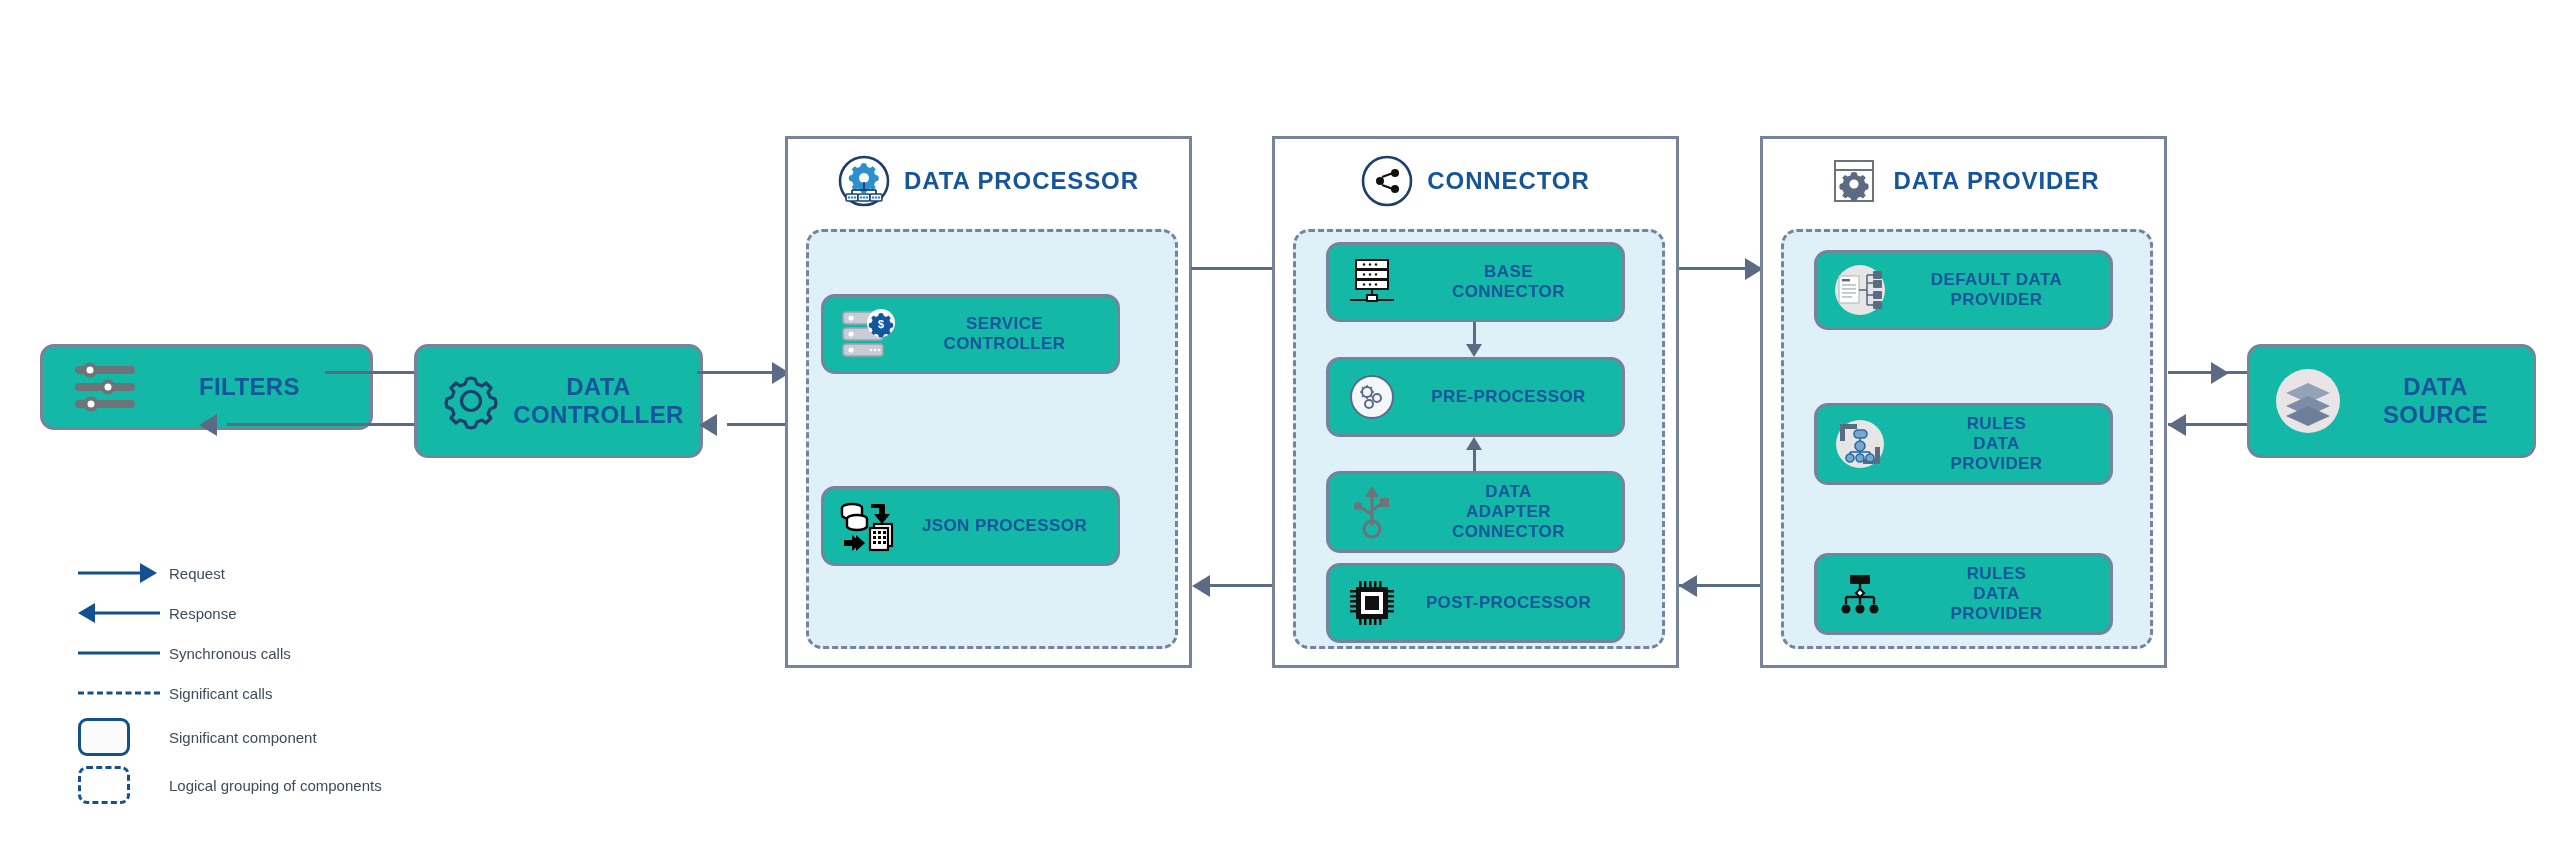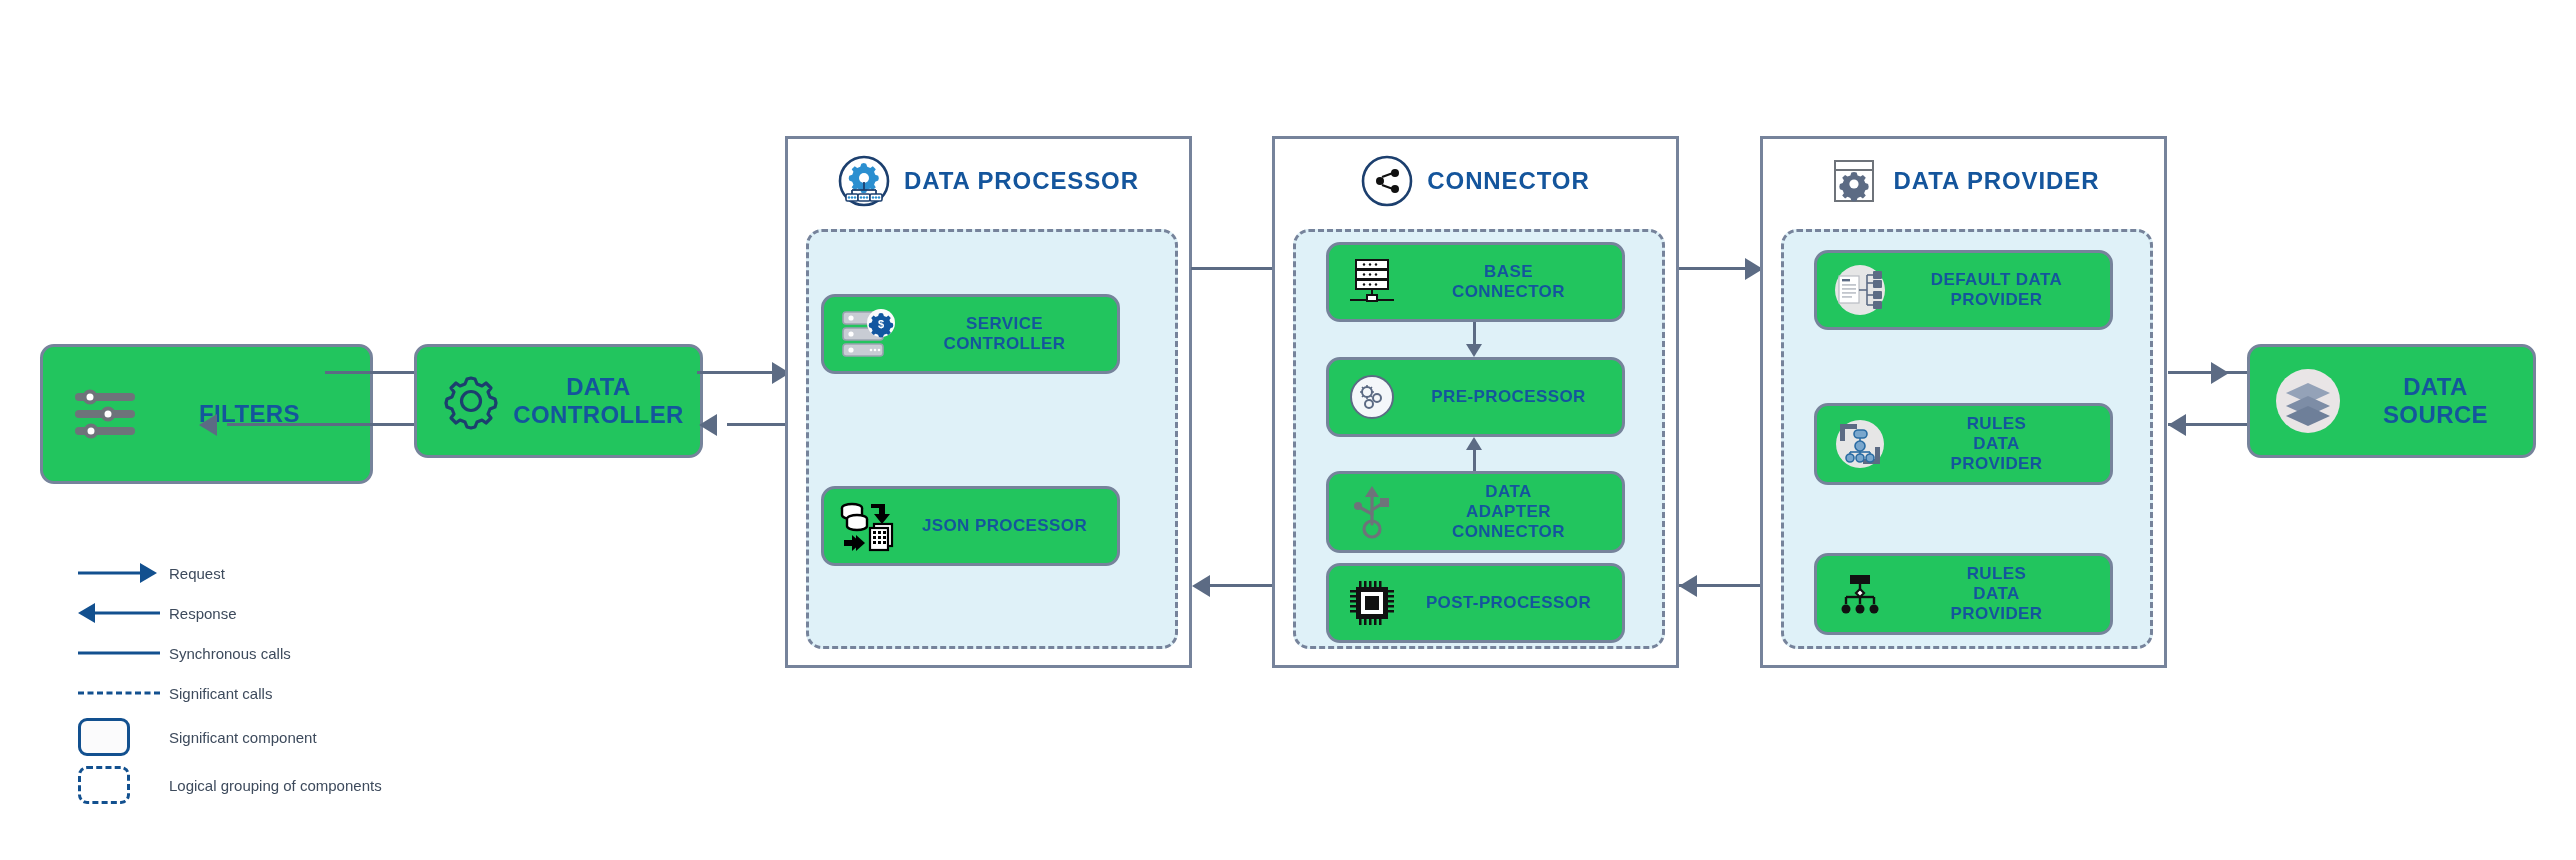--- a/index.html
+++ b/index.html
@@ -19,21 +19,21 @@
     position: absolute;
     inset: 0;
   }
 
   
   .node {
     position: absolute;
     box-sizing: border-box;
     border: 3px solid #76839b;
     border-radius: 14px;
-    background: #22c55e;
+    background: #14b8a6;
     display: flex;
     align-items: center;
   }
   .node-label {
     color: #14559c;
     font-weight: bold;
     letter-spacing: 0.4px;
     line-height: 1.18;
     text-align: center;
   }
@@ -156,21 +156,21 @@
     height: 32px;
     border-radius: 9px;
     background: #fbfbfc;
   }
 </style>
 </head>
 <body>
 
 <div class="canvas">
 
-  <div class="node" style="left:40px; top:344px; width:333px; height:140px; padding:0 18px;">
+  <div class="node" style="left:40px; top:344px; width:333px; height:86px; padding:0 18px;">
     <span class="icon-wrap" style="width:86px;">
       <svg width="70" height="58" viewBox="0 0 70 58">
         <g stroke="#6e737a" stroke-width="8" stroke-linecap="round">
           <line x1="10" y1="12" x2="62" y2="12"></line>
           <line x1="10" y1="29" x2="62" y2="29"></line>
           <line x1="10" y1="46" x2="62" y2="46"></line>
         </g>
         <g fill="#ffffff" stroke="#6e737a" stroke-width="4">
           <circle cx="21" cy="12" r="5.5"></circle>
           <circle cx="39" cy="29" r="5.5"></circle>

